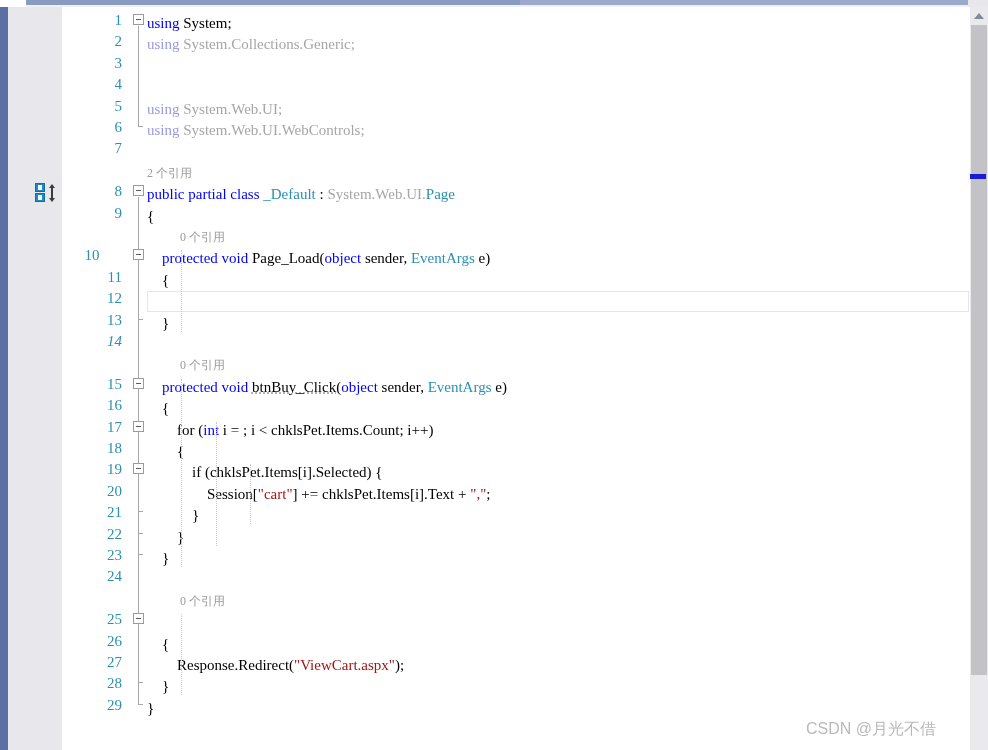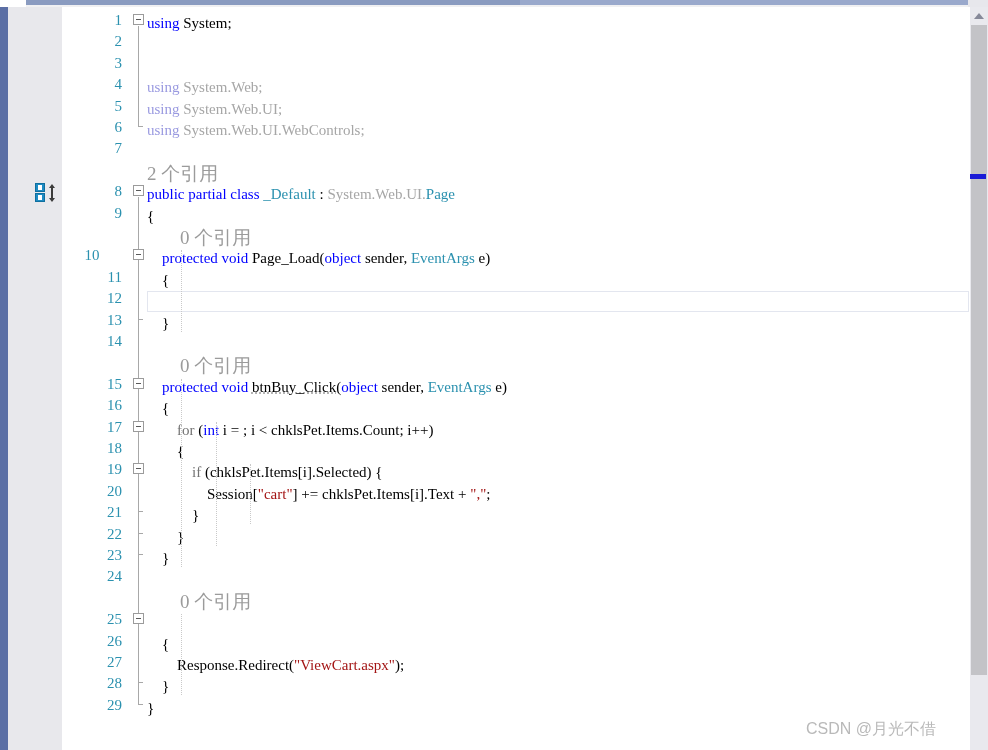--- a/index.html
+++ b/index.html
@@ -93,40 +93,40 @@
   }
 
   .line{
     position:absolute;left:0;width:823px;height:17px;
     font-size:15px;line-height:17px;white-space:pre;
     font-family:"Liberation Serif","DejaVu Serif",serif;
     color:#000000;
   }
   .codelens{
     position:absolute;left:0;width:500px;height:17px;
-    font-size:19px;line-height:17px;white-space:pre;
+    font-size:12px;line-height:17px;white-space:pre;
     color:#9b9b9b;
     font-family:"Liberation Serif","DejaVu Serif",serif;
   }
 
   
   #current-line{
     position:absolute;left:0;top:275px;width:822px;height:21px;
     border:1px solid #e3e6ef;background:#ffffff;box-sizing:border-box;
   }
 
   
   .indent-guide{
     position:absolute;width:1px;
     background:#d4d4d4;
   }
 
   
   .kw      {color:#0000ff;}
-  .kwctl   {color:#737373;}
+  .kwctl   {color:#000000;}
   .type    {color:#2b91af;}
   .str     {color:#a31515;}
   .dim     {color:#a6a6a6;}
   .plain   {color:#000000;}
   .sqg     {text-decoration:underline;text-decoration-style:dotted;text-decoration-color:#9b9b9b;}
 
   
   #scrollbar{
     position:absolute;left:970px;top:0;width:18px;height:743px;
     background:#e9e9ee;
@@ -189,21 +189,21 @@
       <div class="lnum" style="top: 69.2px;">4</div>
       <div class="lnum" style="top: 90.6px;">5</div>
       <div class="lnum" style="top: 112px;">6</div>
       <div class="lnum" style="top: 133.4px;">7</div>
       <div class="lnum" style="top: 176.2px;">8</div>
       <div class="lnum" style="top: 197.6px;">9</div>
       <div class="lnum" style="top: 240.4px; text-align: center;">10</div>
       <div class="lnum" style="top: 261.8px;">11</div>
       <div class="lnum" style="top: 283.2px;">12</div>
       <div class="lnum" style="top: 304.6px;">13</div>
-      <div class="lnum" style="top: 326px;">14</div>
+      <div class="lnum" style="top: 326px; font-style: italic;">14</div>
       <div class="lnum" style="top: 368.8px;">15</div>
       <div class="lnum" style="top: 390.2px;">16</div>
       <div class="lnum" style="top: 411.6px;">17</div>
       <div class="lnum" style="top: 433px;">18</div>
       <div class="lnum" style="top: 454.4px;">19</div>
       <div class="lnum" style="top: 475.8px;">20</div>
       <div class="lnum" style="top: 497.2px;">21</div>
       <div class="lnum" style="top: 518.6px;">22</div>
       <div class="lnum" style="top: 540px;">23</div>
       <div class="lnum" style="top: 561.4px;">24</div>
@@ -234,21 +234,21 @@
       <div class="fold-line" style="top: 468.4px; height: 35.8px;"></div>
       <div class="fold-end" style="top: 504.2px;"></div>
       <div class="fold-box" style="top: 606.2px;"></div>
       <div class="fold-line" style="top: 618.2px; height: 57.2px;"></div>
       <div class="fold-end" style="top: 675.4px;"></div>
     </div>
 
   <div id="code-surface">
     <div id="current-line" style="top: 280.2px;"></div>
   <div class="line" style="top: 4px;"><span class="kw">using</span> <span class="plain">System</span><span class="plain">;</span></div>
-      <div class="line" style="top: 68.2px;"><span style="color:#9a9ae0">using</span> <span class="dim">System</span><span class="dim">.</span><span class="dim">Web</span><span class="dim">;</span></div>
+      <div class="line" style="top: 25.4px;"><span style="color:#9a9ae0">using</span> <span class="dim">System</span><span class="dim">.</span><span class="dim">Collections</span><span class="dim">.</span><span class="dim">Generic</span><span class="dim">;</span></div>
       <div class="line" style="top: 89.6px;"><span style="color:#9a9ae0">using</span> <span class="dim">System</span><span class="dim">.</span><span class="dim">Web</span><span class="dim">.</span><span class="dim">UI</span><span class="dim">;</span></div>
       <div class="line" style="top: 111px;"><span style="color:#9a9ae0">using</span> <span class="dim">System</span><span class="dim">.</span><span class="dim">Web</span><span class="dim">.</span><span class="dim">UI</span><span class="dim">.</span><span class="dim">WebControls</span><span class="dim">;</span></div>
       <div class="line" style="top: 132.4px;"></div>
       <div class="codelens" style="top: 153.8px; padding-left: 0px;">2 个引用</div>
       <div class="line" style="top: 175.2px;"><span class="kw">public</span> <span class="kw">partial</span> <span class="kw">class</span> <span class="type">_Default</span> <span class="plain">:</span> <span class="dim">System</span><span class="dim">.</span><span class="dim">Web</span><span class="dim">.</span><span class="dim">UI</span><span class="dim">.</span><span class="type">Page</span></div>
       <div class="line" style="top: 196.6px;"><span class="plain">{</span></div>
       <div class="codelens" style="top: 218px; padding-left: 33px;">0 个引用</div>
       <div class="line" style="top: 239.4px;">    <span class="kw">protected</span> <span class="kw">void</span> <span class="plain">Page_Load</span><span class="plain">(</span><span class="kw">object</span> <span class="plain">sender</span><span class="plain">,</span> <span class="type">EventArgs</span> <span class="plain">e</span><span class="plain">)</span></div>
       <div class="line" style="top: 260.8px;">    <span class="plain">{</span></div>
       <div class="line" style="top: 282.2px;"></div>

